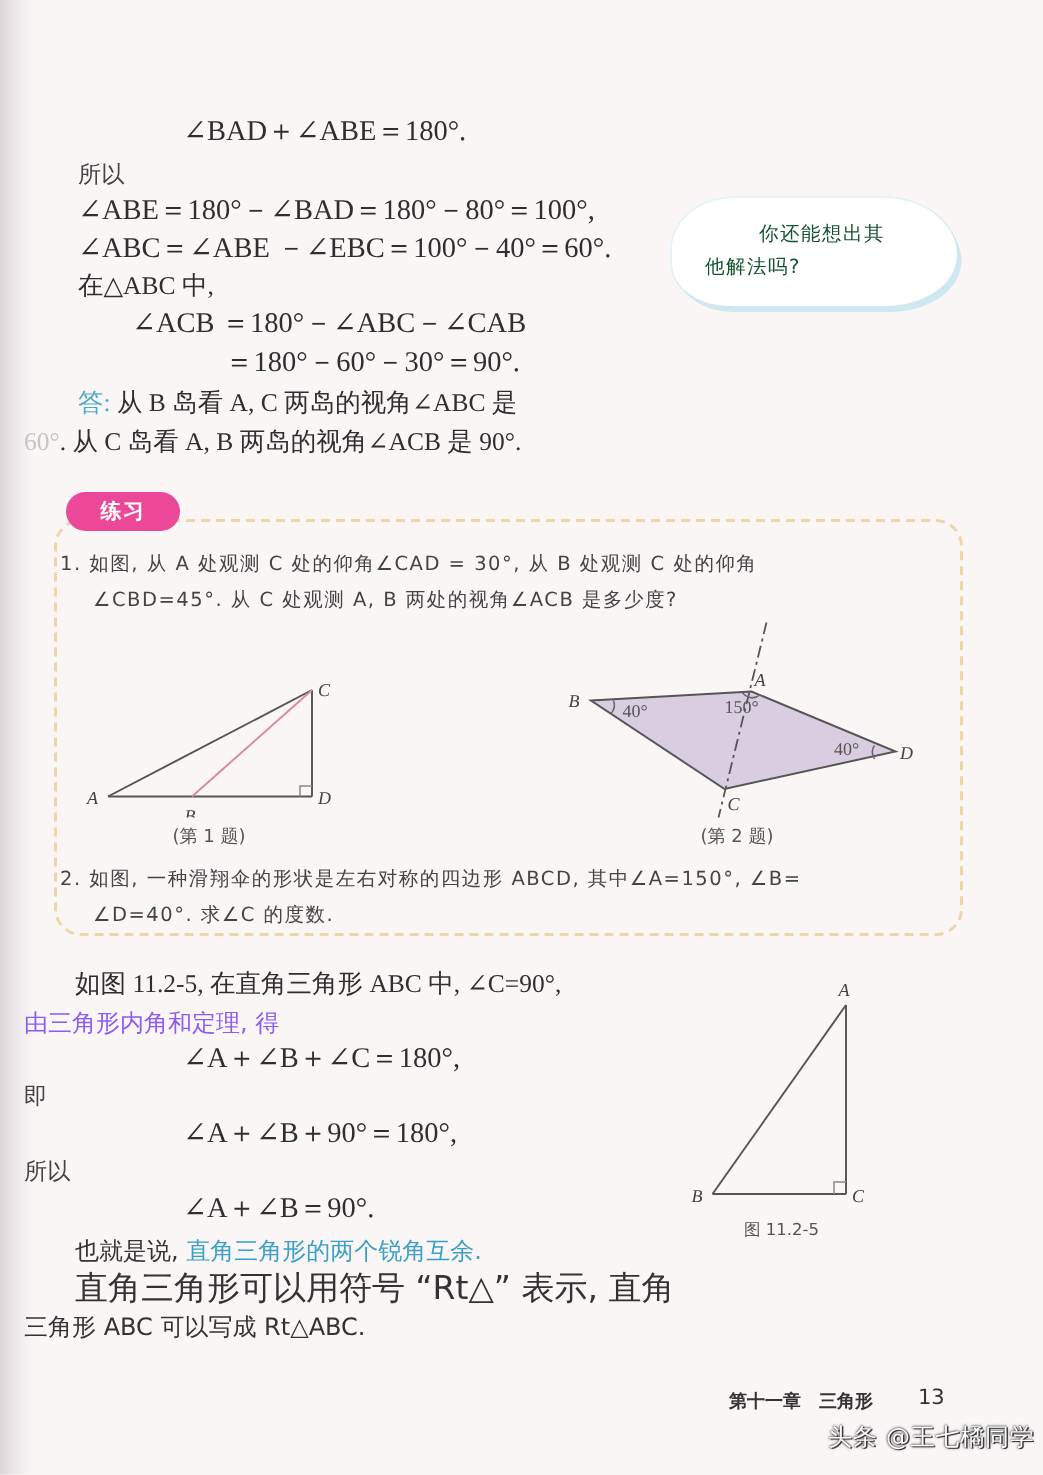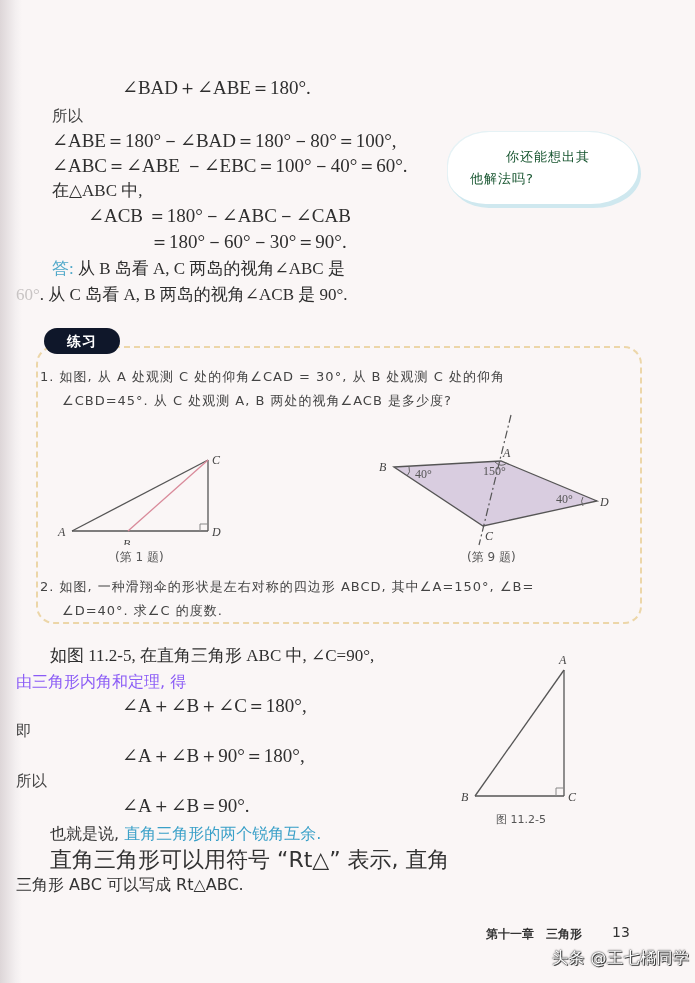--- a/index.html
+++ b/index.html
@@ -31,21 +31,21 @@
     position: absolute; font-family: "DejaVu Sans", sans-serif; font-size: 13px; color: #14532d;
     line-height: 22px; letter-spacing: 1px;
   }
 
   .practice-box {
     position: absolute; left: 36px; top: 346px; width: 602px; height: 274px;
     border: 2px dashed #ecd6a8; border-radius: 18px;
   }
   .practice-tab {
     position: absolute; left: 44px; top: 328px; width: 76px; height: 26px;
-    background: #0f172a; border-radius: 13px; color: #fff;
+    background: #ec4899; border-radius: 13px; color: #fff;
     font-family: "DejaVu Sans", sans-serif; font-size: 14px; font-weight: bold;
     text-align: center; line-height: 26px; letter-spacing: 1px;
   }
   .practice-text { font-family: "DejaVu Sans", sans-serif; font-size: 13px; color: #444; letter-spacing: 1px; }
 
   svg text { font-family: "Liberation Serif", serif; font-style: italic; }
   .caption { font-family: "DejaVu Sans", sans-serif; font-size: 12px; color: #555; position: absolute; }
 
   .footer-chapter { position: absolute; left: 486px; top: 926px; font-family: "DejaVu Sans", sans-serif; font-size: 12px; color: #333; font-weight: bold; }
   .footer-page { position: absolute; left: 612px; top: 924px; font-family: "DejaVu Sans", sans-serif; font-size: 14px; color: #333; }
@@ -104,21 +104,21 @@
   <path d="M208,87 Q 205,91 208,96" fill="none" stroke="#666" stroke-width="1"></path>
   <path d="M120,52 Q 126,58 132,53" fill="none" stroke="#666" stroke-width="1"></path>
   <text x="4" y="61" font-size="12" fill="#444">B</text>
   <text x="128" y="47" font-size="12" fill="#444">A</text>
   <text x="110" y="130" font-size="12" fill="#444">C</text>
   <text x="225" y="96" font-size="12" fill="#444">D</text>
 </svg>
 <div class="caption" style="left:415px; top:467px; font-family:'Liberation Serif',serif; font-size:12px;">40°</div>
 <div class="caption" style="left:483px; top:464px; font-family:'Liberation Serif',serif; font-size:12px;">150°</div>
 <div class="caption" style="left:556px; top:492px; font-family:'Liberation Serif',serif; font-size:12px;">40°</div>
-<div class="caption" style="left:467px; top:549px;">(第 9 题)</div>
+<div class="caption" style="left:467px; top:549px;">(第 2 题)</div>
 
 <div class="line practice-text" style="left:40px; top:576px;">2. 如图, 一种滑翔伞的形状是左右对称的四边形 ABCD, 其中∠A=150°, ∠B=</div>
 <div class="line practice-text" style="left:62px; top:600px;">∠D=40°. 求∠C 的度数.</div>
 
 <div class="line math" style="left:50px; top:645px; font-size:17px;">如图 11.2-5, 在直角三角形 ABC 中, ∠C=90°,</div>
 <div class="line cjk" style="left:16px; top:671px; font-size:16px; color:#8b5cf6;">由三角形内角和定理, 得</div>
 <div class="line math" style="left:122px; top:695px;">∠A＋∠B＋∠C＝180°,</div>
 <div class="line cjk" style="left:16px; top:720px;">即</div>
 <div class="line math" style="left:122px; top:745px;">∠A＋∠B＋90°＝180°,</div>
 <div class="line cjk" style="left:16px; top:770px;">所以</div>

